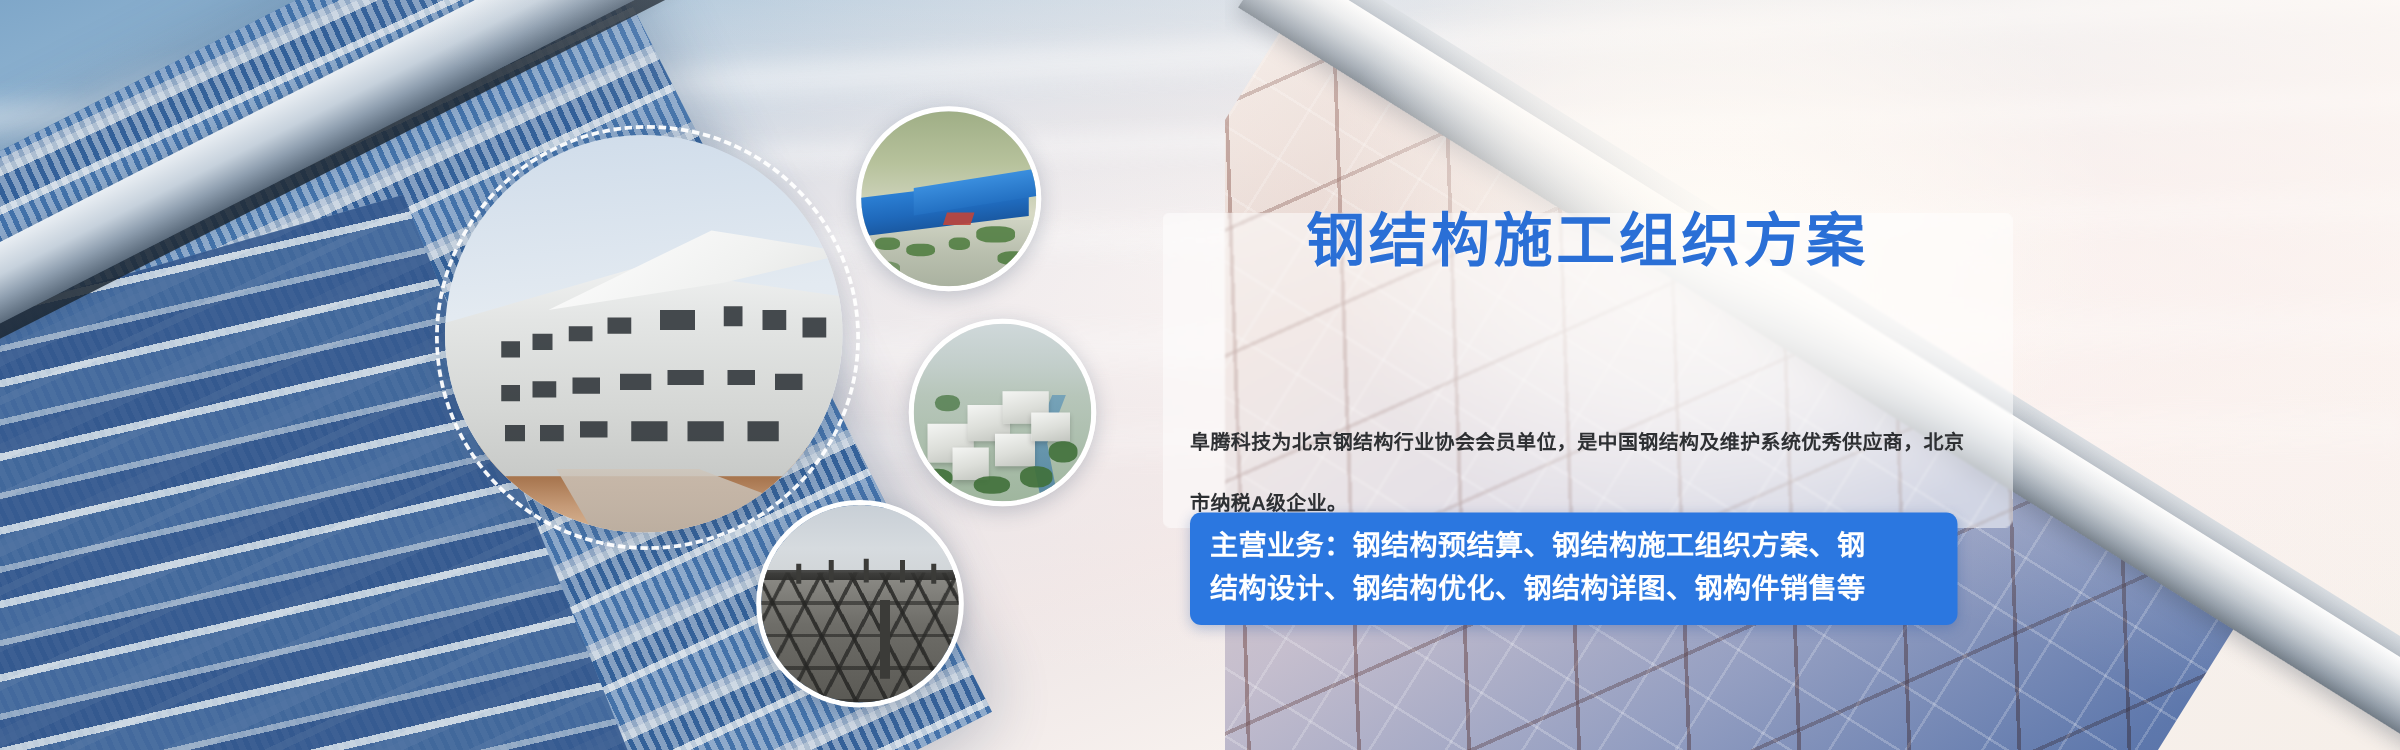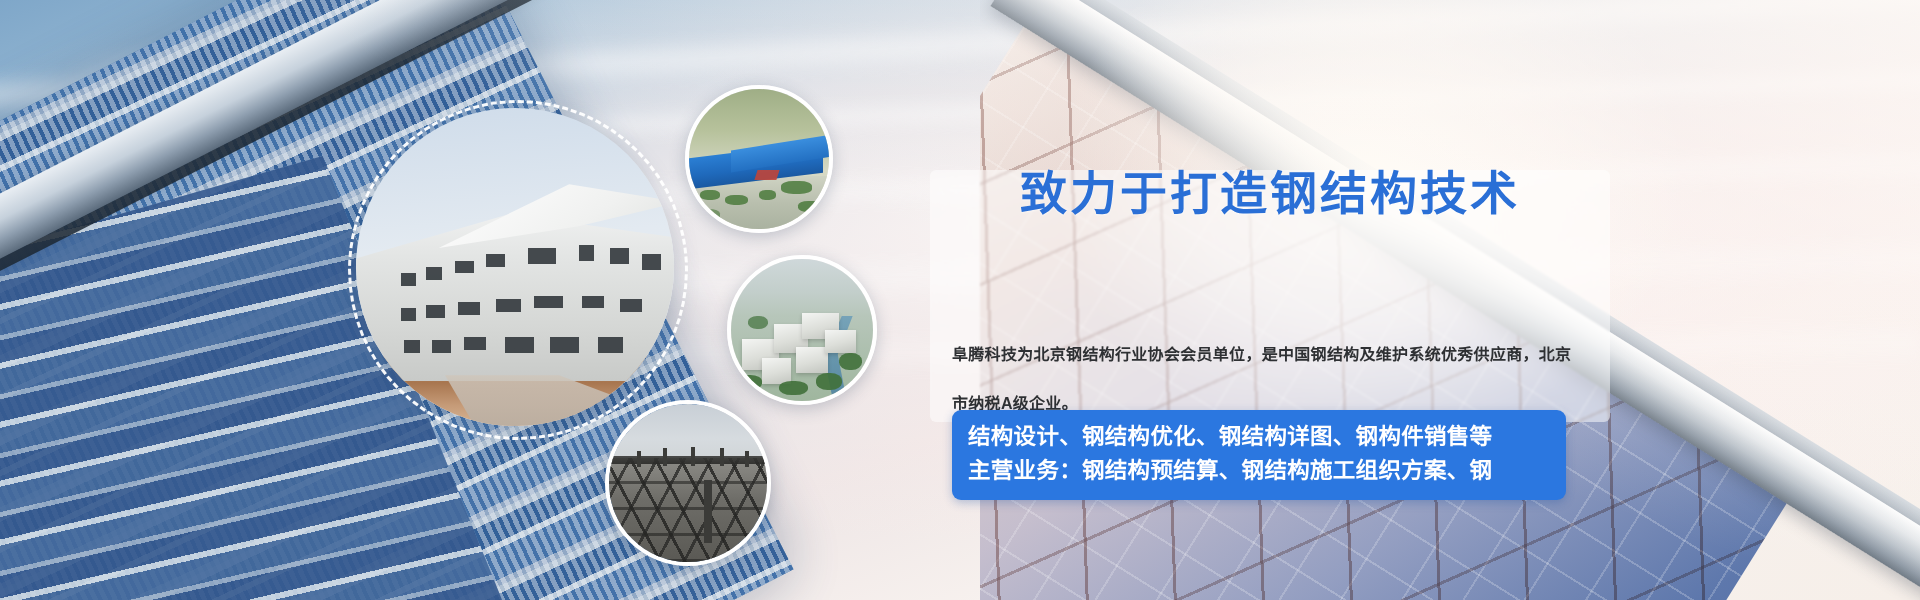--- a/index.html
+++ b/index.html
@@ -395,23 +395,23 @@
       <div class="cc-post" style="left:52%;top:27%;width:2.5%;height:12%;"></div>
       <div class="cc-post" style="left:70%;top:28%;width:2.5%;height:11%;"></div>
       <div class="cc-post" style="left:86%;top:30%;width:2.5%;height:10%;"></div>
       <div class="cc-post" style="left:60%;top:48%;width:5%;height:40%;"></div>
     </div>
   </div>
 
   <div class="panel"></div>
 
   <div class="headline">
-    <span>致力于打造钢结构技术</span>
+    <span>钢结构施工组织方案</span>
   </div>
 
   <div class="subtext">阜腾科技为北京钢结构行业协会会员单位，是中国钢结构及维护系统优秀供应商，北京市纳税A级企业。</div>
 
   <div class="biz-box">
+    <div>主营业务：钢结构预结算、钢结构施工组织方案、钢</div>
     <div>结构设计、钢结构优化、钢结构详图、钢构件销售等</div>
-    <div>主营业务：钢结构预结算、钢结构施工组织方案、钢</div>
   </div>
 
 </div>
 
 </body></html>

